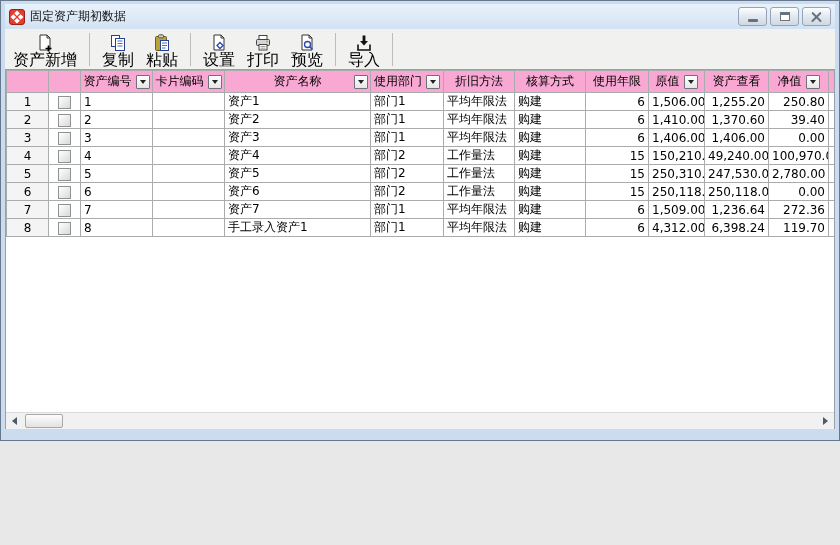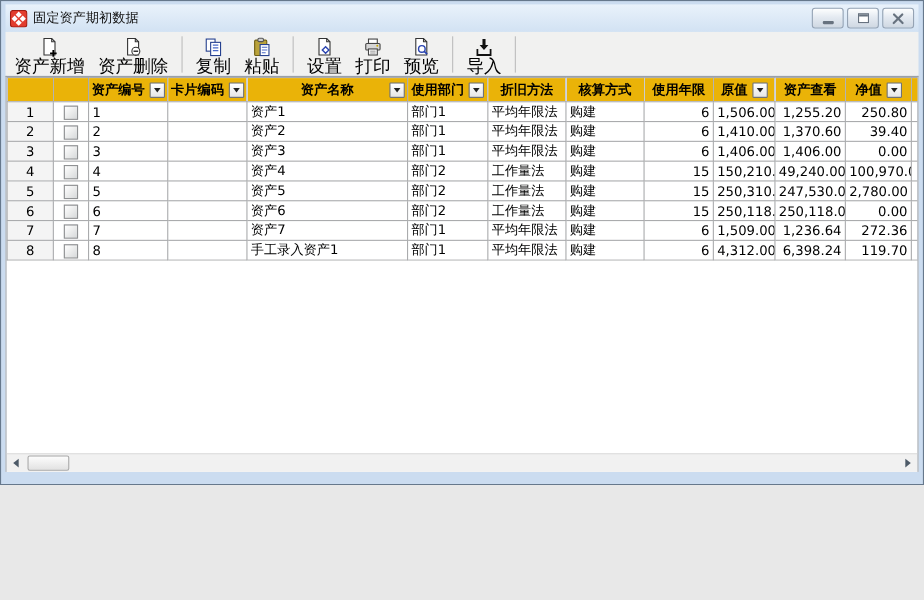--- a/index.html
+++ b/index.html
@@ -37,21 +37,21 @@
   .tb-btn{display:flex;flex-direction:column;align-items:center;justify-content:flex-start;
     padding:2px 5px 1px;min-width:42px;border:1px solid transparent;border-radius:2px;cursor:default;}
   .tb-btn .ic{height:20px;display:flex;align-items:center;justify-content:center;}
   .tb-btn .lb{font-size:16px;line-height:14px;color:#000;white-space:nowrap;}
 
   
   .client{flex:1 1 auto;background:#fff;border:1px solid #9aa0a8;border-bottom:none;
     display:flex;flex-direction:column;overflow:hidden;}
   table.grid{border-collapse:collapse;table-layout:fixed;width:830px;font-size:12px;color:#000;}
   table.grid th,table.grid td{border:1px solid #aaabad;padding:0 3px;overflow:hidden;white-space:nowrap;}
-  table.grid th{height:22px;font-weight:bold;background:#eab308;position:relative;margin-top:15px;}
+  table.grid th{height:22px;font-weight:normal;background:#f9a8d4;position:relative;margin-top:15px;}
   table.grid td{height:18px;}
   td.rownum{background:#f4f4f4;text-align:center;color:#000;}
   th.rownum-h,th.chk-h{background:#f4f4f4;}
   td.chk{text-align:center;}
   .al{text-align:left;} .ar{text-align:right;}
   .checkbox{display:inline-block;width:13px;height:13px;border:1px solid #8f9193;
     background:linear-gradient(135deg,#ffffff,#d7d9da);vertical-align:middle;margin-top:1px;}
   .th-flex{display:flex;align-items:center;justify-content:center;gap:4px;height:100%;}
   .filter-btn{width:14px;height:14px;border:1px solid #6f7276;border-radius:1px;flex:0 0 auto;
     background:linear-gradient(#ffffff,#e6e6e6);display:flex;align-items:center;justify-content:center;}
@@ -104,31 +104,20 @@
       <div class="tb-btn">
         <span class="ic">
           <svg width="20" height="20" viewBox="0 0 20 20">
               <path d="M5 2 h7 l3 3 v12 h-10 z" fill="#fff" stroke="#333"></path>
               <path d="M12 2 v3 h3" fill="none" stroke="#333"></path>
               <path d="M13.5 12.5 v6 M10.5 15.5 h6" stroke="#000" stroke-width="1.7"></path>
             </svg>
         </span>
         <span class="lb">资产新增</span>
       </div>
-      <div class="tb-btn">
-        <span class="ic">
-          <svg width="20" height="20" viewBox="0 0 20 20">
-              <path d="M5 2 h7 l3 3 v12 h-10 z" fill="#fff" stroke="#333"></path>
-              <path d="M12 2 v3 h3" fill="none" stroke="#333"></path>
-              <circle cx="12.5" cy="13.5" r="3.6" fill="#fff" stroke="#333"></circle>
-              <path d="M10.4 13.5 h4.2" stroke="#333" stroke-width="1.4"></path>
-            </svg>
-        </span>
-        <span class="lb">资产删除</span>
-      </div>
     </div>
 
     <div class="tb-sep"></div>
 
     <div class="tb-group">
       <div class="tb-btn">
         <span class="ic">
           <svg width="20" height="20" viewBox="0 0 20 20">
               <rect x="3.5" y="2.5" width="8" height="11" fill="#fff" stroke="#26418f"></rect>
               <rect x="7.5" y="5.5" width="9" height="12" fill="#fff" stroke="#26418f"></rect>

